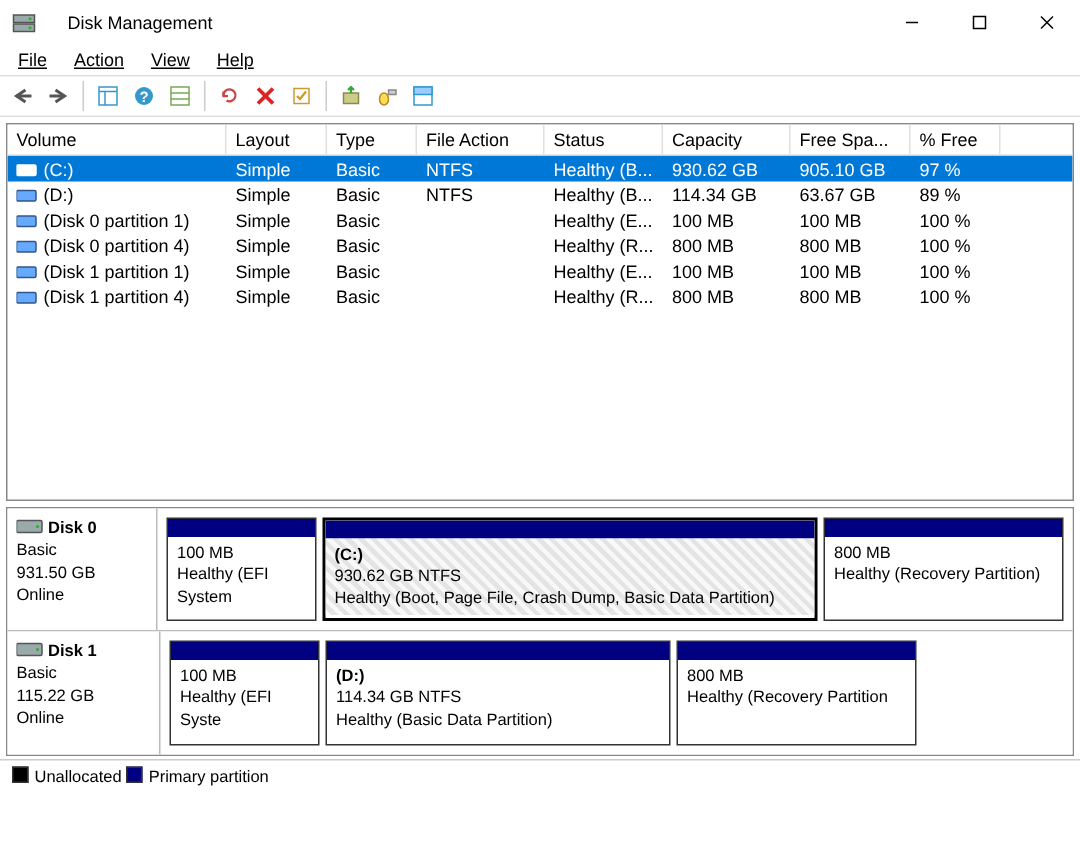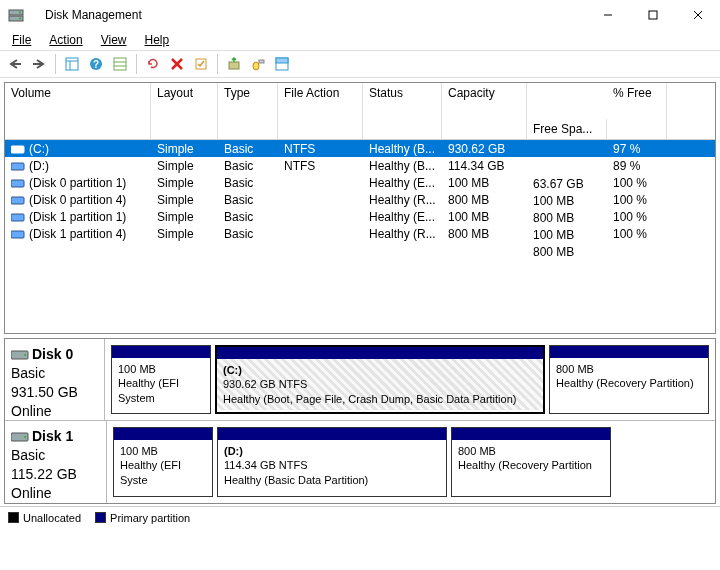--- a/index.html
+++ b/index.html
@@ -75,21 +75,21 @@
     position: sticky; top:0;
   }
   .gcol {
     padding: 3px 6px;
     border-right: 1px solid #e0e0e0;
     white-space: nowrap;
     overflow: hidden;
     text-overflow: ellipsis;
   }
   .c0{width:146px;} .c1{width:67px;} .c2{width:60px;} .c3{width:85px;}
-  .c4{width:79px;} .c5{width:85px;} .c6{width:80px;margin-top:36px;} .c7{width:60px;}
+  .c4{width:79px;} .c5{width:85px;} .c6{width:80px;} .c7{width:60px;}
   .grow {
     display: flex;
     height: 17px;
     align-items: center;
   }
   .grow .gcol { border-right: none; }
   .grow.sel { background:#0078d7; color:#fff; }
   .vol-icon {
     width:14px; height:10px;
     display:inline-block;
@@ -105,21 +105,21 @@
     display: flex;
     height: 82px;
     border-bottom: 1px solid #bbb;
     background:#fff;
   }
   .disk-row:last-child { border-bottom: none; }
   .disk-info {
     width: 102px;
     border-right: 1px solid #bbb;
     padding: 6px;
-    font-size: 14px;
+    font-size: 11px;
     line-height: 1.35;
   }
   .disk-info .dicon {
     display:inline-block; width:18px; height:12px; margin-right:3px;
     vertical-align:-2px;
   }
   .disk-parts {
     flex:1;
     display:flex;
     padding: 6px;
@@ -141,21 +141,21 @@
   }
   .part.sel {
     border: 2px solid #000;
   }
 
   .legend {
     height: 22px;
     display:flex;
     align-items:center;
     padding: 0 8px;
-    gap: 14px;
+    gap: 3px;
     border-top: 1px solid #ccc;
     font-size: 11px;
   }
   .swatch { width:11px; height:11px; display:inline-block; margin-right:4px; vertical-align:-1px; border:1px solid #333;}
 </style>
 </head>
 <body>
 
 <div class="titlebar">
   <span class="app-icon">

